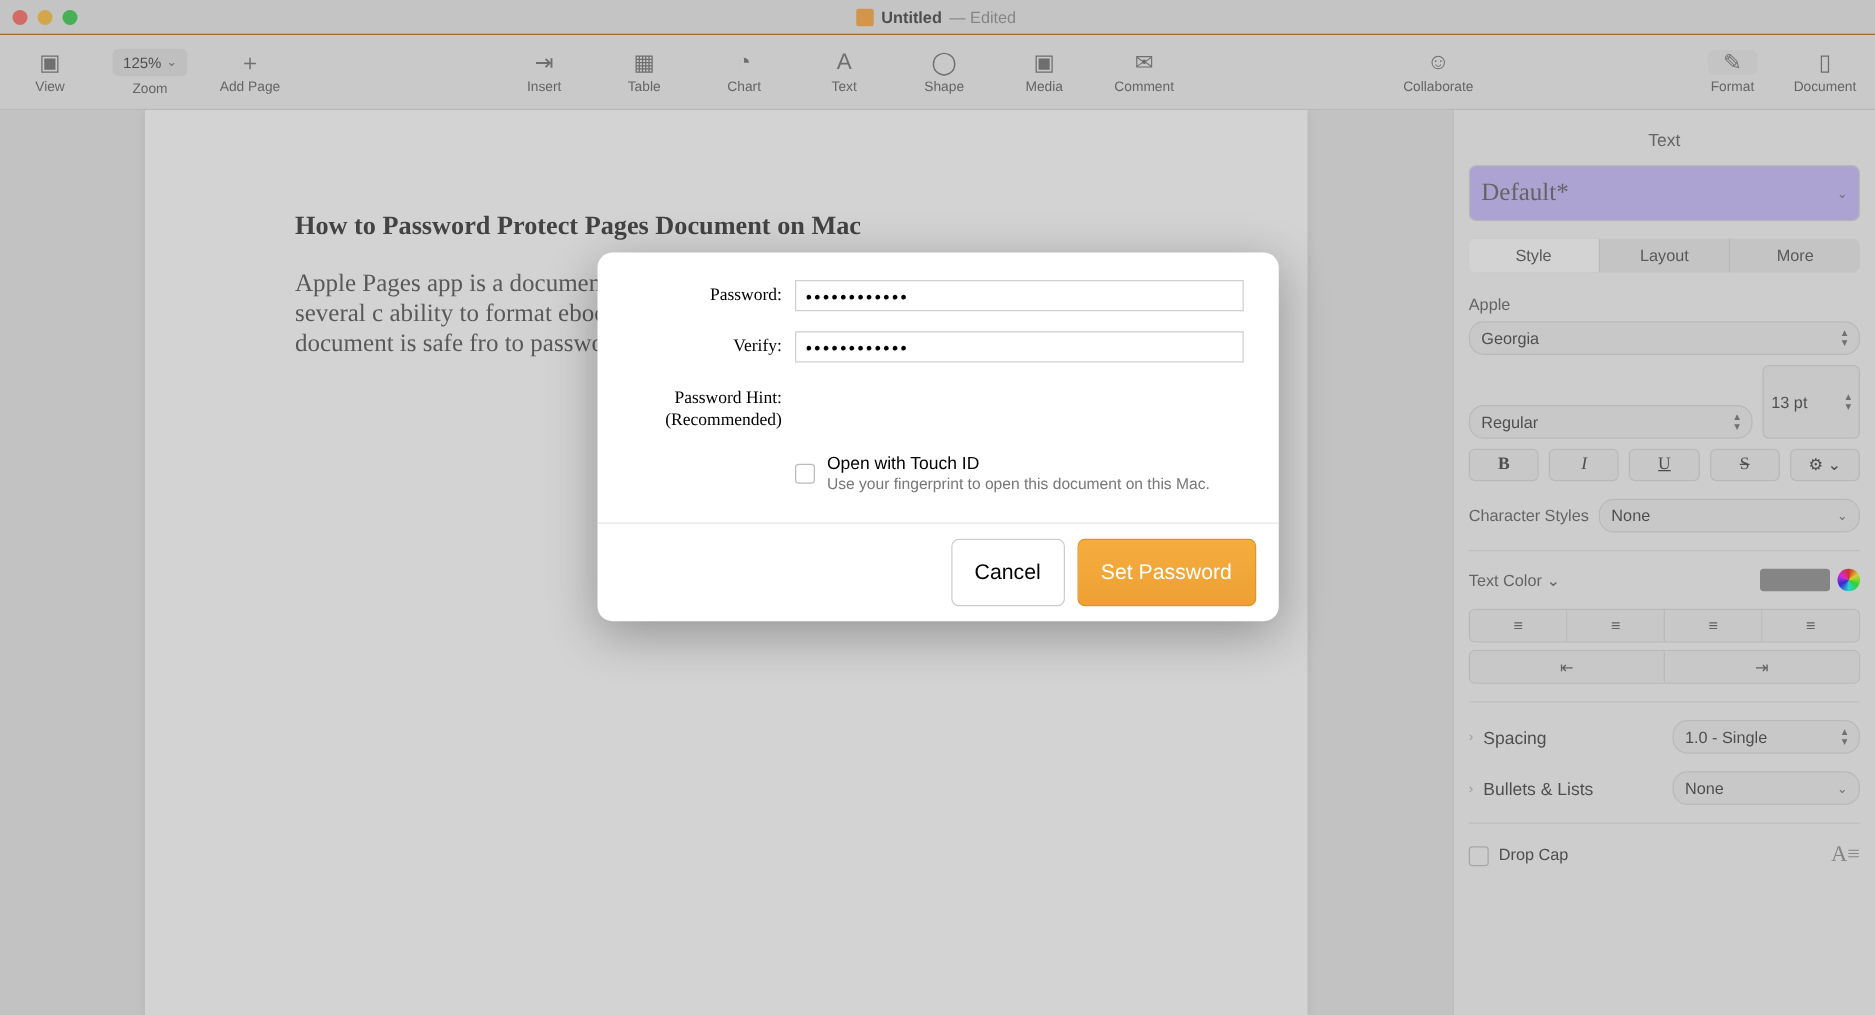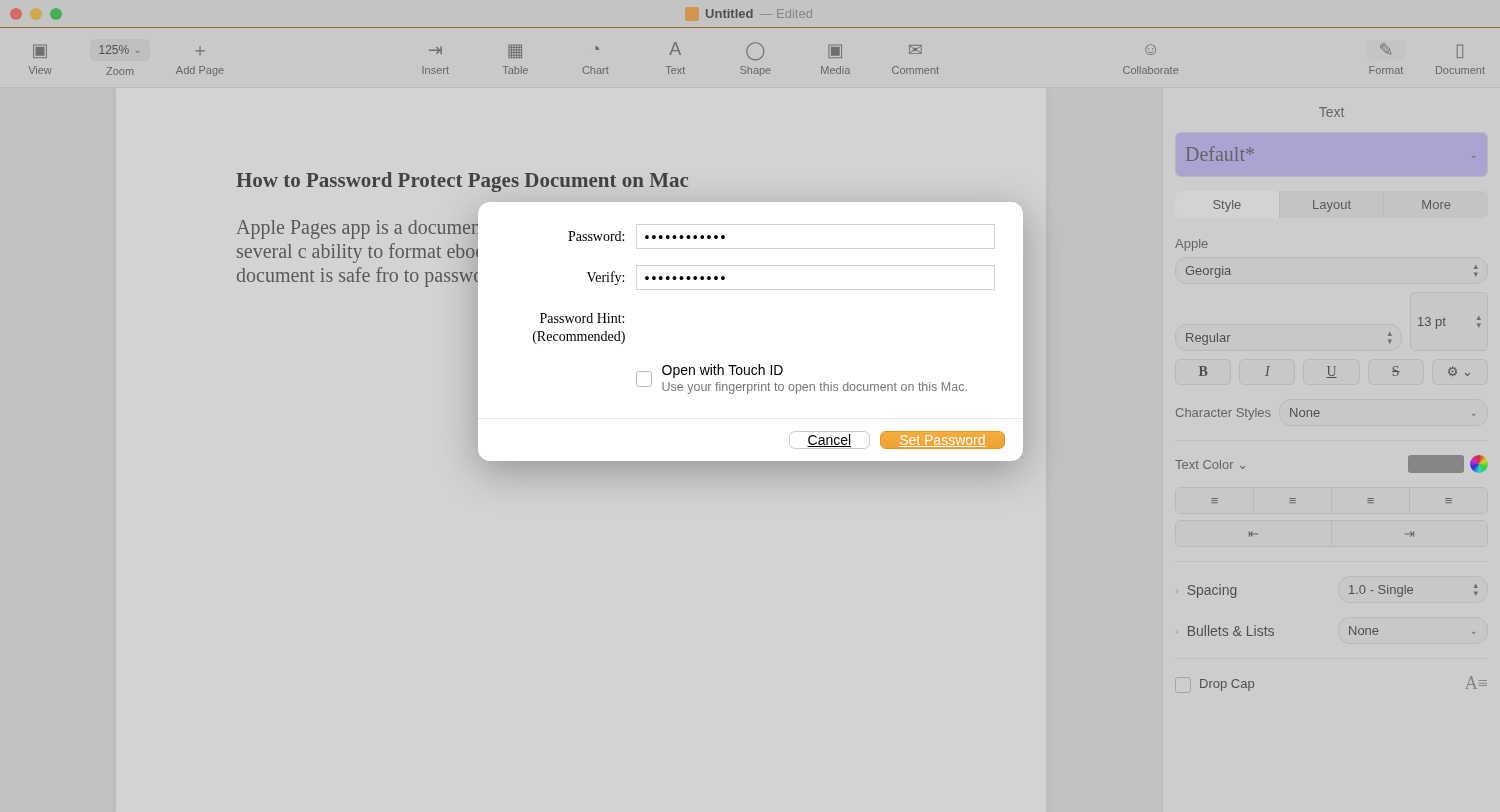--- a/index.html
+++ b/index.html
@@ -69,21 +69,21 @@
 .dialog-title { font-size: 15px; font-weight: 700; margin-bottom: 20px; }
 .form-row { display: flex; align-items: flex-start; margin-bottom: 16px; gap: 10px; }
 .form-label { width: 120px; text-align: right; font-size: 14px; padding-top: 4px; line-height: 1.3; font-family: Liberation Serif, serif; }
 .form-input { flex: 1; border: 1px solid #d0d0d0; border-radius: 0; padding: 4px 8px; font-size: 14px; letter-spacing: 2px; height: 25px; font-family: inherit; }
 .form-textarea { flex: 1; border: 2px solid #e8a23f; border-radius: 4px; padding: 5px 8px; font-size: 14px; height: 72px; resize: none; outline: none; font-family: inherit; box-shadow: 0 0 0 3px rgba(232,162,63,0.25); }
 .checkbox-row { display: flex; align-items: center; margin-left: 130px; gap: 10px; margin-bottom: 8px; }
 .chk { width: 16px; height: 16px; border: 1px solid #bbb; border-radius: 3px; margin-top: 2px; flex-shrink: 0; }
 .chk-text { font-size: 14px; }
 .chk-desc { font-size: 12.5px; color: #777; margin-top: 2px; max-width: 310px; }
 .dialog-footer { border-top: 1px solid #e5e5e5; padding: 12px 18px; display: flex; justify-content: flex-end; gap: 10px; }
-.btn { border-radius: 6px; padding: 0 18px; font-size: 14px; border: 1px solid #ccc; background: #fff; text-decoration: underline; }
+.btn { border-radius: 6px; padding: 16px 18px; font-size: 17px; border: 1px solid #ccc; background: #fff; }
 .btn.primary { background: linear-gradient(#f5ad3e, #eea033); border: 1px solid #e09428; color: #fff; font-weight: 500; }
 .upd { font-size: 9px; color: #666; display: flex; flex-direction: column; line-height: 0.8; }
 </style>
 </head>
 <body>
 
 <div class="title-bar">
   <div class="traffic-lights">
     <div class="tl red"></div>
     <div class="tl yellow"></div>

